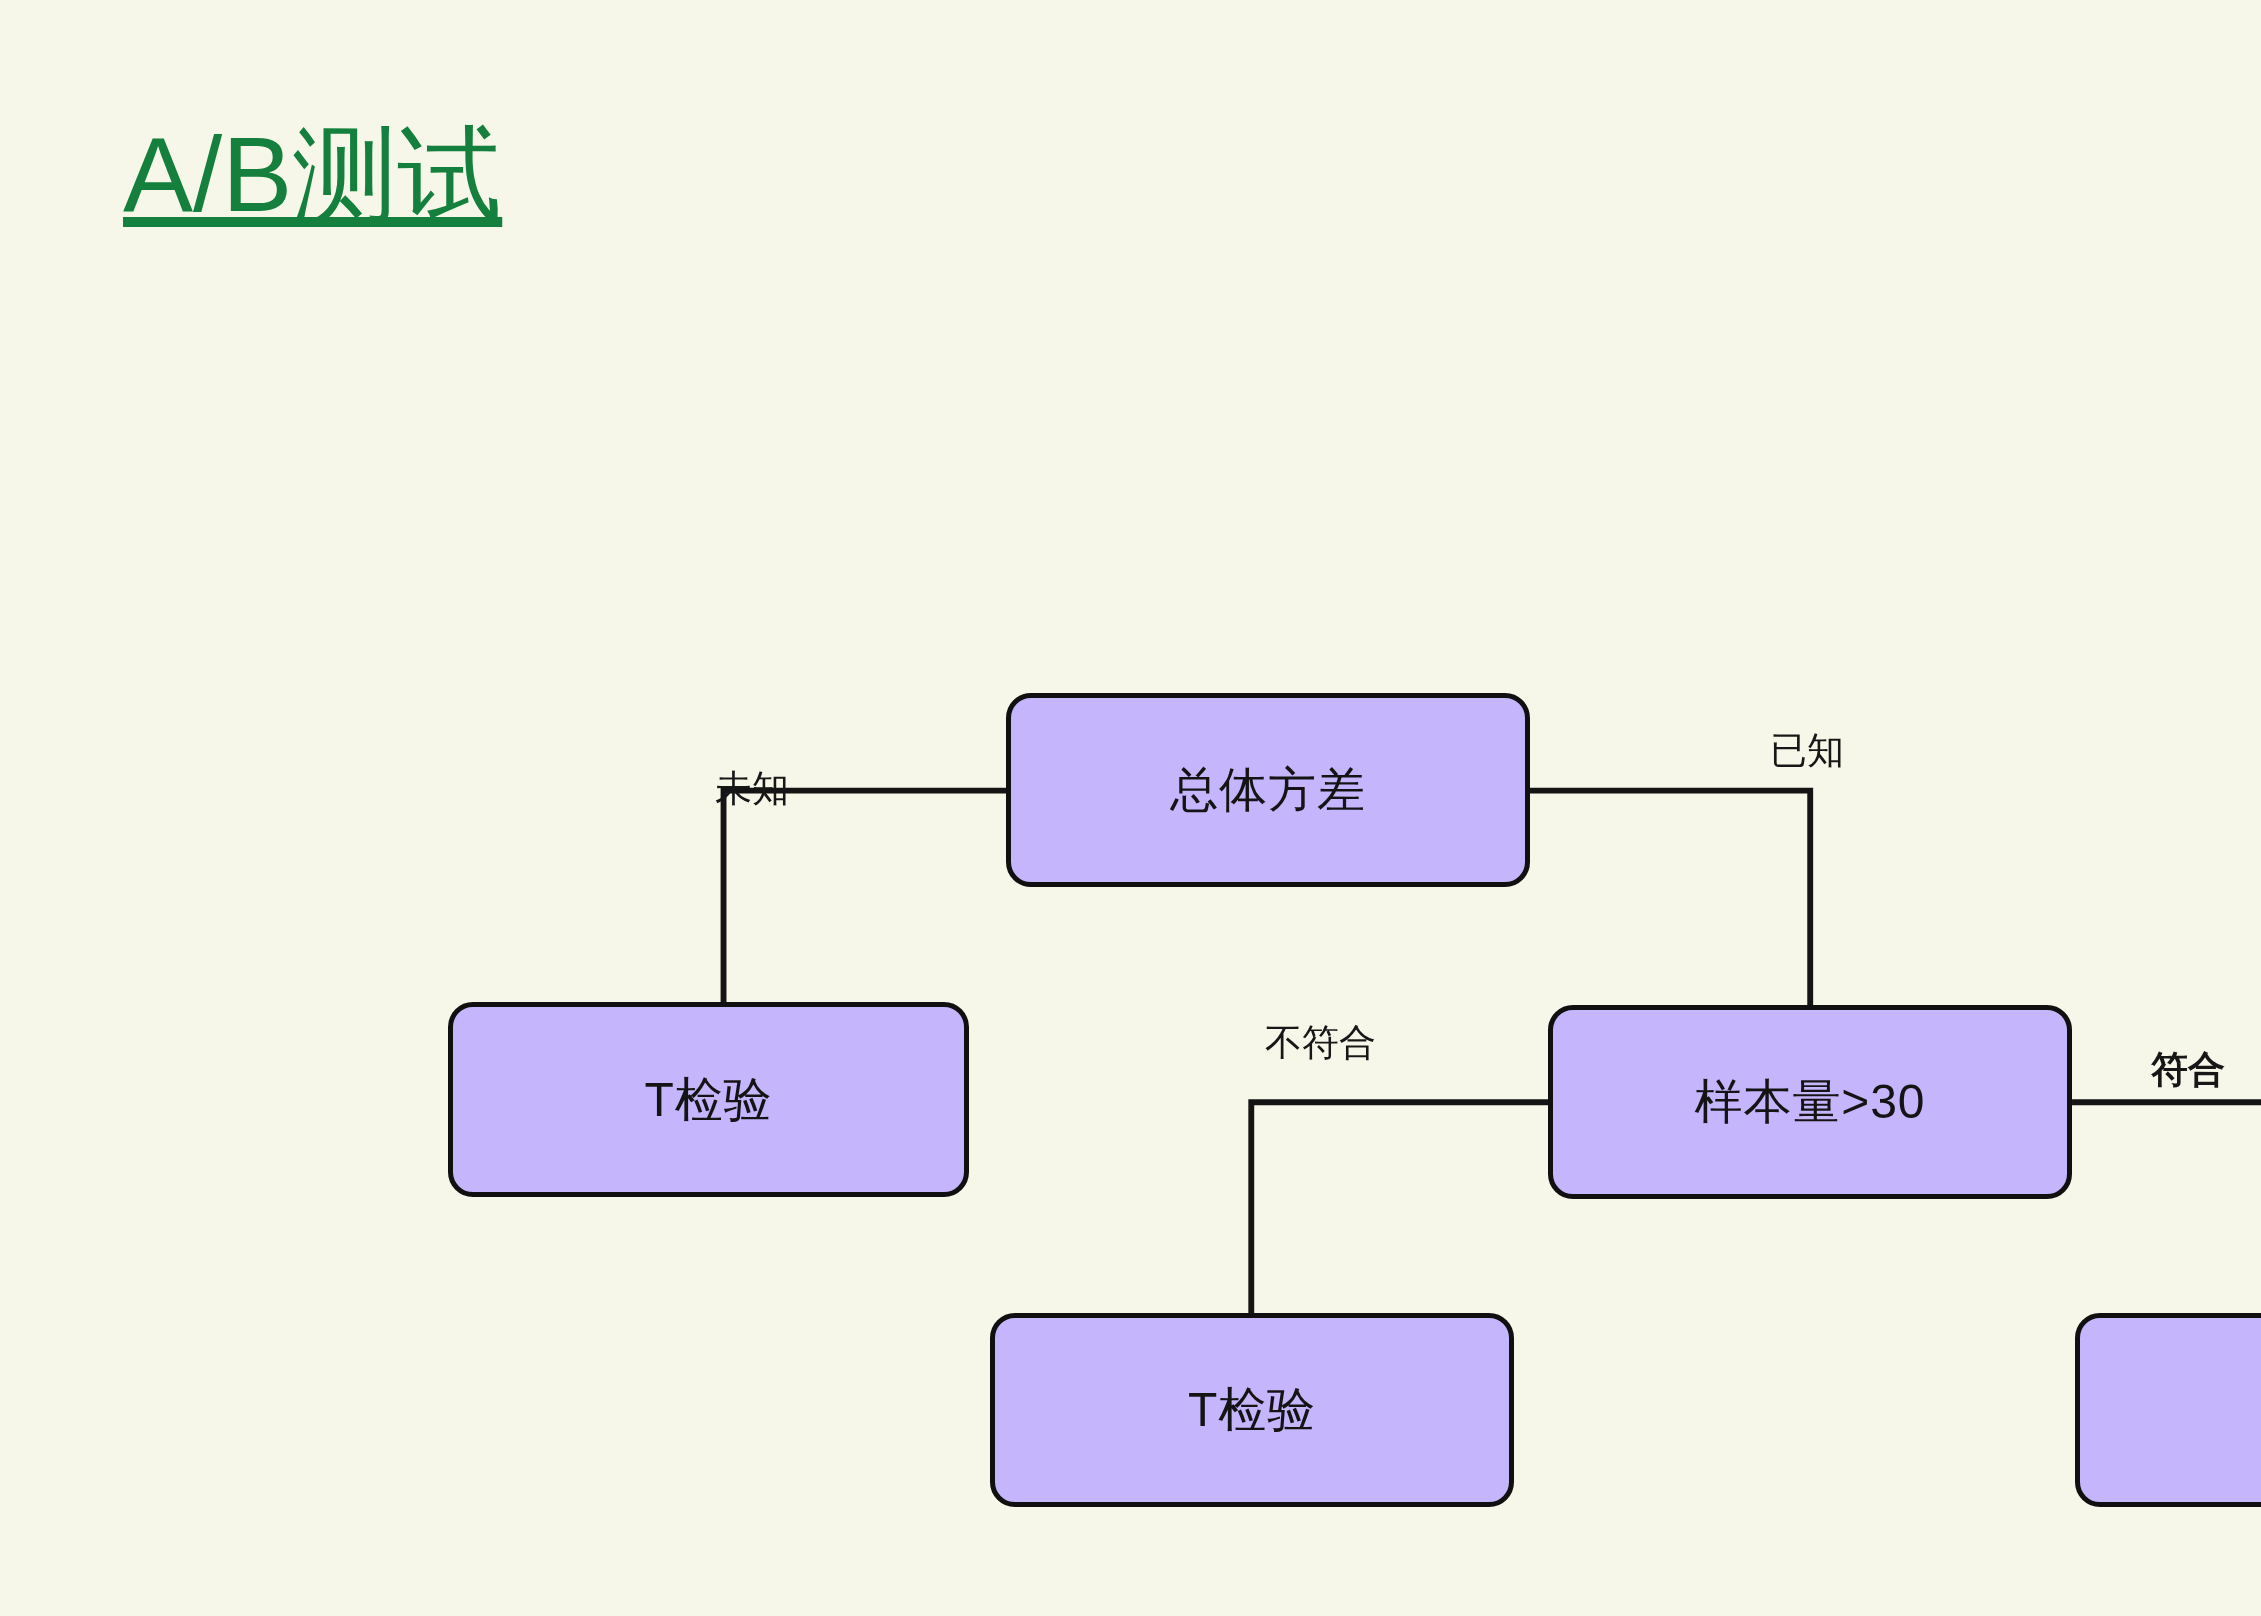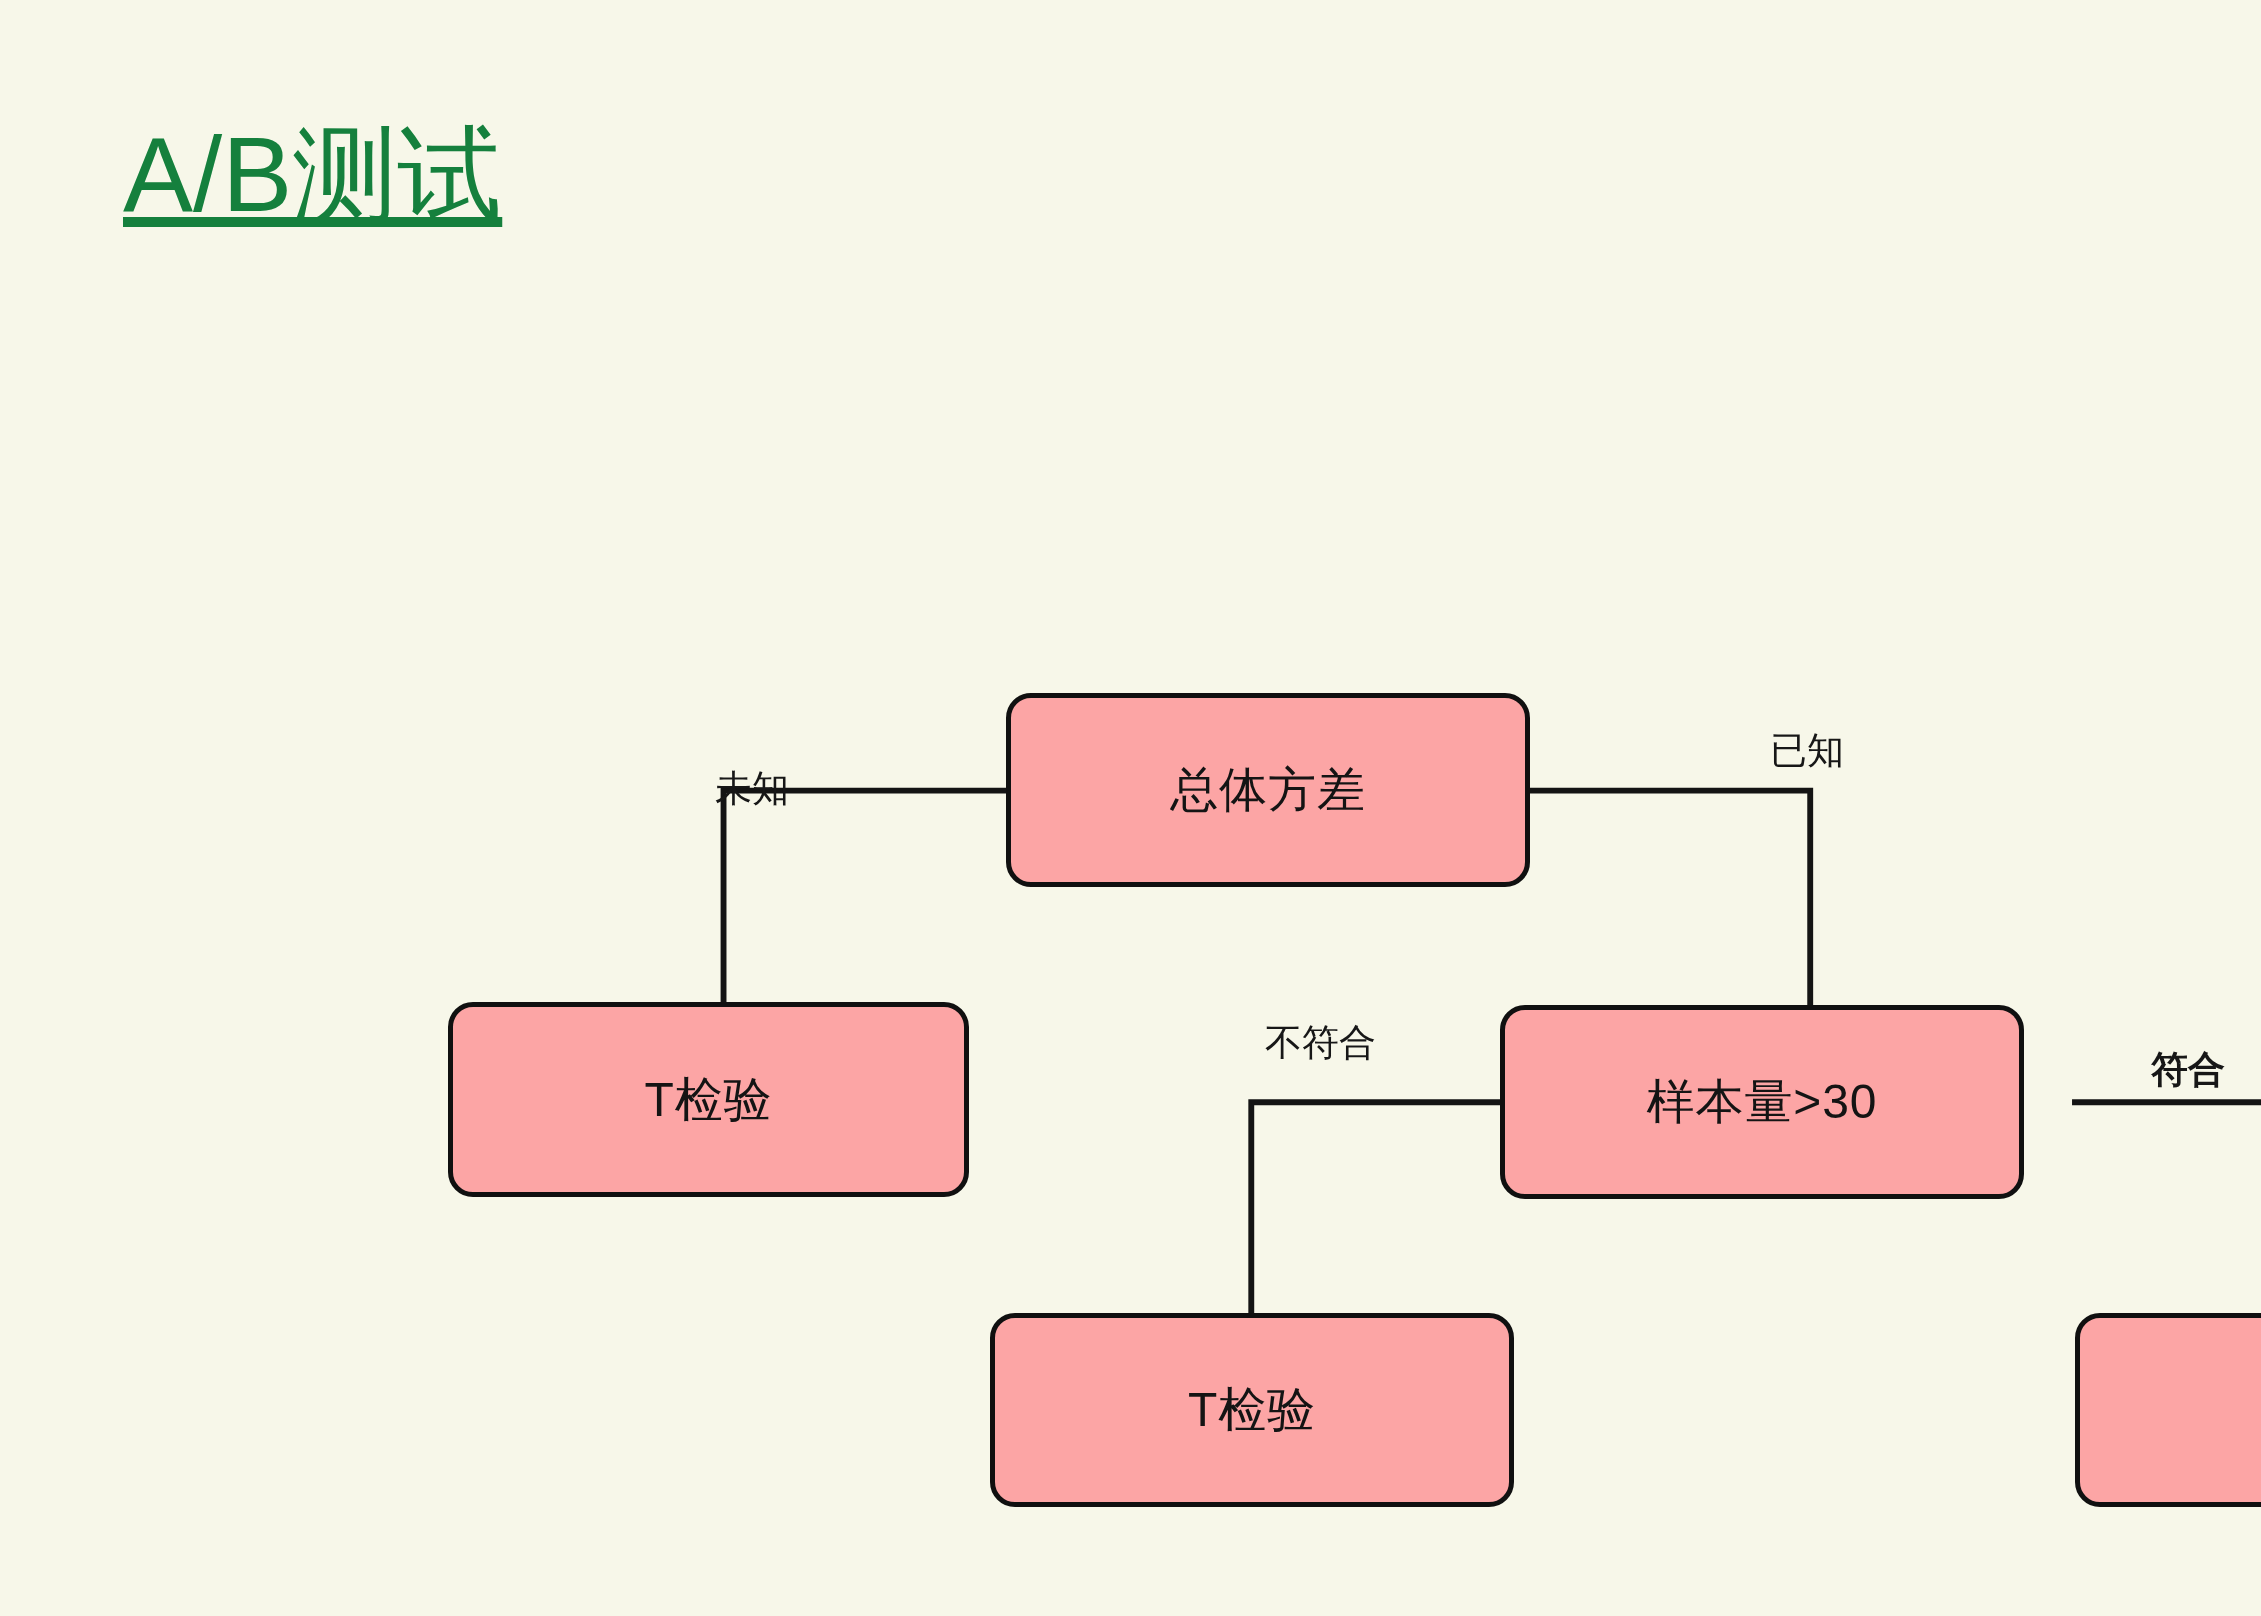--- a/index.html
+++ b/index.html
@@ -58,21 +58,21 @@
   #edges {
     position: absolute;
     left: 0; top: 0;
     width: 2749px;
     height: 1617px;
   }
 
   .node {
     position: absolute;
     box-sizing: border-box;
-    background: #fca5a5;
+    background: #c4b5fd;
     border: 5px solid #101010;
     border-radius: 25px;
     display: flex;
     align-items: center;
     justify-content: center;
     z-index: 5;
   }
   .node-label {
     font-size: 48px;
     color: #141414;
@@ -86,21 +86,21 @@
     font-size: 37px;
     color: #171717;
     font-weight: 400;
     white-space: nowrap;
     z-index: 6;
   }
 
   
   #node-root        { left: 1006px; top: 693px; width: 524px; height: 194px; }
   #node-ttest-left  { left: 448px;  top: 1002px; width: 521px; height: 195px; }
-  #node-samplesize  { left: 1500px; top: 1005px; width: 524px; height: 194px; }
+  #node-samplesize  { left: 1548px; top: 1005px; width: 524px; height: 194px; }
   #node-ttest-mid   { left: 990px; top: 1313px; width: 524px; height: 194px; }
   #node-ztest       { left: 2075px; top: 1313px; width: 536px; height: 194px; }
 
   
   #label-unknown  { left: 715px; top: 764px; }
   #label-known    { left: 1745px; top: 726px; margin-left: 25px; }
   #label-match    { left: 2151px; top: 1019px; }
 </style>
 </head>
 <body>

